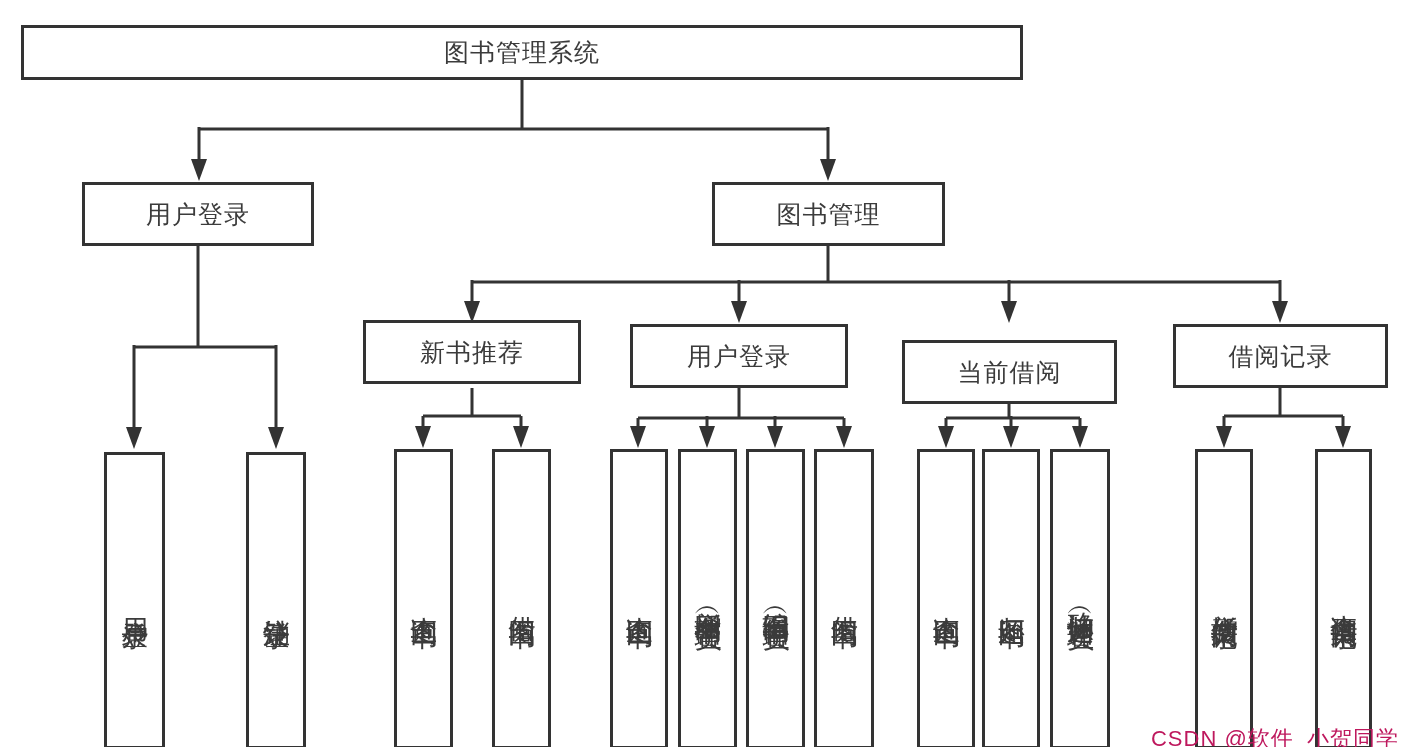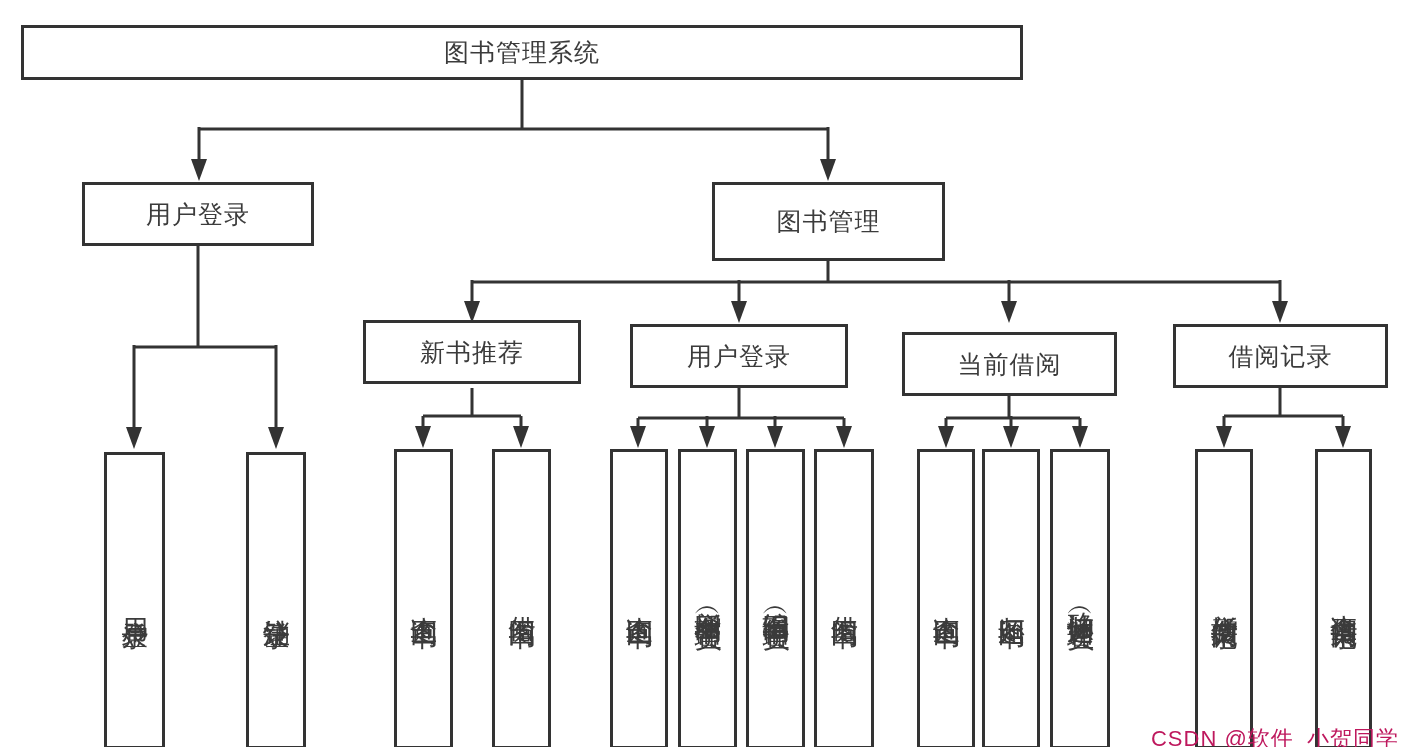--- a/index.html
+++ b/index.html
@@ -17,24 +17,24 @@
     color:#3b3b3b;
   }
   .h{font-size:25px;letter-spacing:1px;white-space:nowrap;}
   .v{
     writing-mode:vertical-rl;text-orientation:mixed;
     font-size:27px;letter-spacing:2px;line-height:1;
   }
   
   #n-root        {left:21px;  top:13px;  width:1002px;height:55px;}
   #n-user-login  {left:82px;  top:170px; width:232px; height:64px;}
-  #n-book-mgmt   {left:712px; top:170px; width:233px; height:79px;}
+  #n-book-mgmt   {left:712px; top:170px; width:233px; height:64px;}
   #n-new-rec     {left:363px; top:308px; width:218px; height:64px;}
   #n-book-borrow {left:630px; top:312px; width:218px; height:64px;}
-  #n-current     {left:902px; top:320px; width:215px; height:64px;}
+  #n-current     {left:902px; top:328px; width:215px; height:64px;}
   #n-records     {left:1173px;top:312px; width:215px; height:64px;}
 
   #l-ul          {left:104px; top:440px; width:61px; height:297px;}
   #l-logout      {left:246px; top:440px; width:60px; height:297px;}
   #l-nr-query    {left:394px; top:437px; width:59px; height:300px;}
   #l-nr-borrow   {left:492px; top:437px; width:59px; height:300px;}
   #l-bb-query    {left:610px; top:437px; width:58px; height:300px;}
   #l-bb-add      {left:678px; top:437px; width:59px; height:300px;}
   #l-bb-edit     {left:746px; top:437px; width:59px; height:300px;}
   #l-bb-borrow   {left:814px; top:437px; width:60px; height:300px;}

